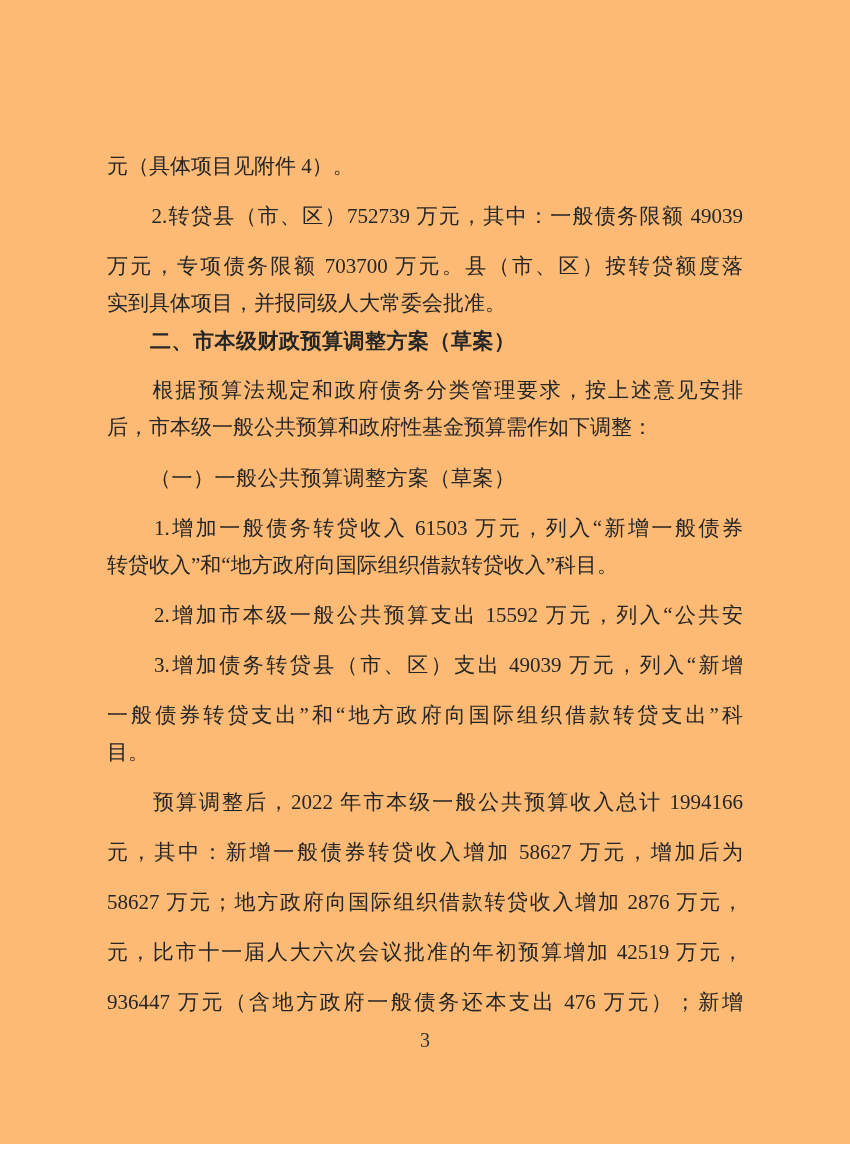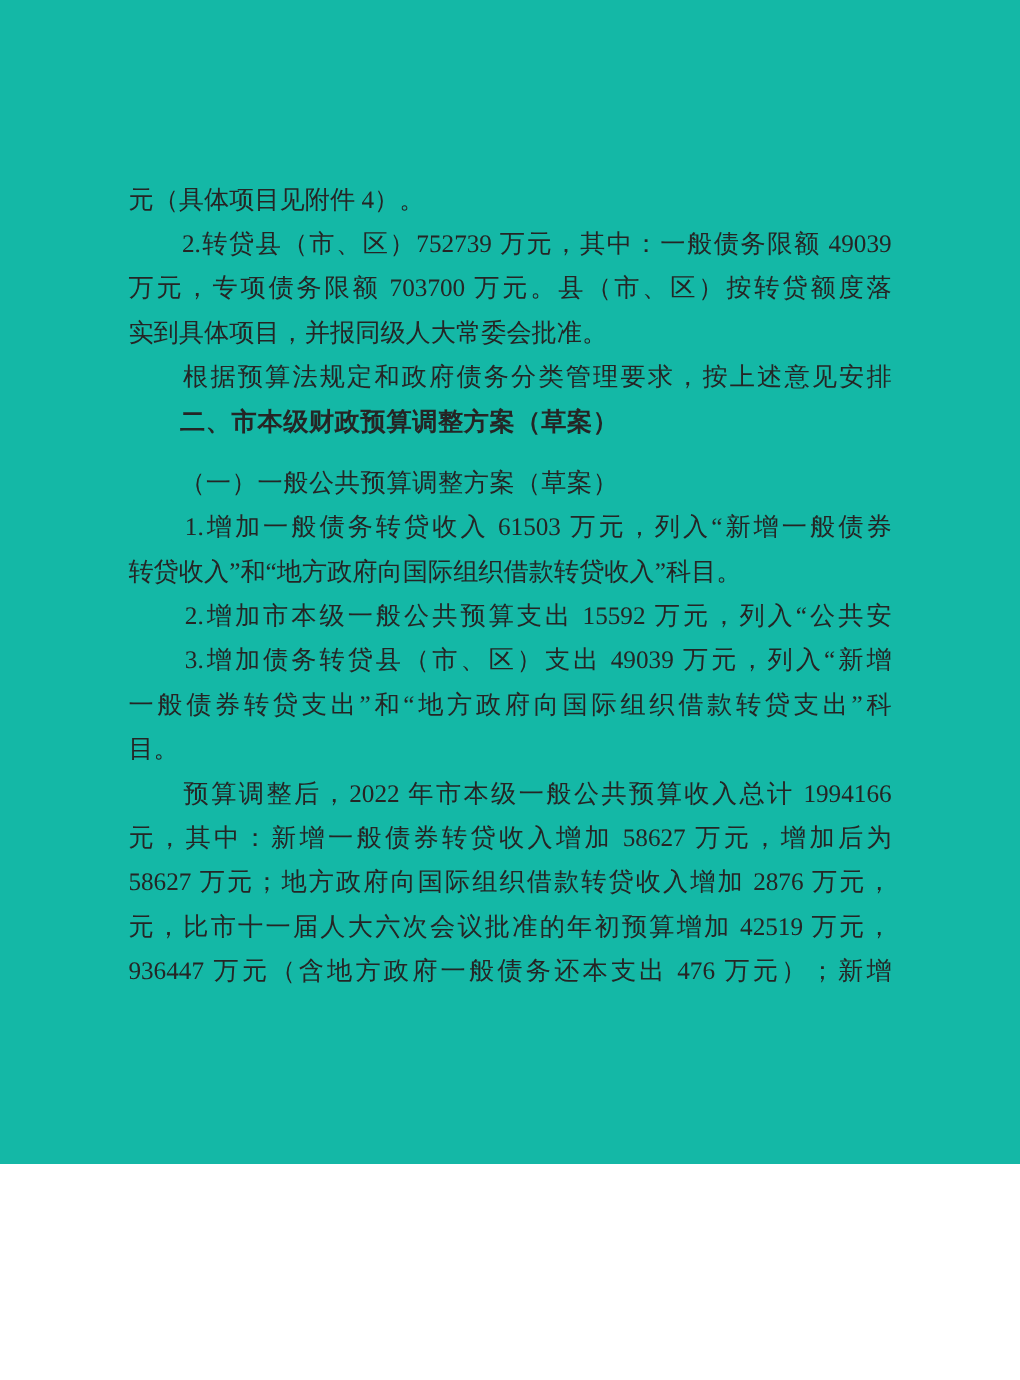--- a/index.html
+++ b/index.html
@@ -3,22 +3,22 @@
 <meta charset="utf-8">
 <style>
   html, body {
     margin: 0;
     padding: 0;
     background: #ffffff;
   }
   .doc-page {
     position: relative;
     width: 850px;
-    height: 970px;
-    background: #14b8a6;
+    height: 1144px;
+    background: #fdba74;
     overflow: hidden;
   }
   .doc-content {
     position: absolute;
     left: 107px;
     top: 148px;
     width: 636px;
   }
   .line {
     height: 37px;
@@ -26,20 +26,21 @@
     font-size: 21px;
     color: #252525;
     font-family: "Liberation Serif", "DejaVu Serif", serif;
     text-align: justify;
     text-align-last: left;
     overflow: hidden;
     white-space: normal;
   }
   .line.justify {
     text-align-last: justify;
+    margin-top: 13px;
   }
   .line.heading-bold {
     font-weight: bold;
     font-family: "Liberation Sans", "DejaVu Sans", sans-serif;
     letter-spacing: 0.5px;
   }
   .line.heading-kai {
     font-family: "Liberation Serif", "DejaVu Serif", serif;
     letter-spacing: 0.5px;
     margin-top: 14px;
@@ -58,22 +59,23 @@
 </style>
 </head>
 <body>
 
 <div class="doc-page">
   <div class="doc-content">
       <div class="line body">元（具体项目见附件 4）。</div>
       <div class="line body justify">　　2.转贷县（市、区）752739 万元，其中：一般债务限额 49039</div>
       <div class="line body justify">万元，专项债务限额 703700 万元。县（市、区）按转贷额度落</div>
       <div class="line body">实到具体项目，并报同级人大常委会批准。</div>
+      <div class="line heading-bold">　　二、市本级财政预算调整方案（草案）</div>
       <div class="line body justify">　　根据预算法规定和政府债务分类管理要求，按上述意见安排</div>
-      <div class="line heading-bold">　　二、市本级财政预算调整方案（草案）</div>
+      <div class="line body">后，市本级一般公共预算和政府性基金预算需作如下调整：</div>
       <div class="line heading-kai">　　（一）一般公共预算调整方案（草案）</div>
       <div class="line body justify">　　1.增加一般债务转贷收入 61503 万元，列入“新增一般债券</div>
       <div class="line body">转贷收入”和“地方政府向国际组织借款转贷收入”科目。</div>
       <div class="line body justify">　　2.增加市本级一般公共预算支出 15592 万元，列入“公共安</div>
       <div class="line body justify">　　3.增加债务转贷县（市、区）支出 49039 万元，列入“新增</div>
       <div class="line body justify">一般债券转贷支出”和“地方政府向国际组织借款转贷支出”科</div>
       <div class="line body">目。</div>
       <div class="line body justify">　　预算调整后，2022 年市本级一般公共预算收入总计 1994166</div>
       <div class="line body justify">元，其中：新增一般债券转贷收入增加 58627 万元，增加后为</div>
       <div class="line body justify">58627 万元；地方政府向国际组织借款转贷收入增加 2876 万元，</div>

